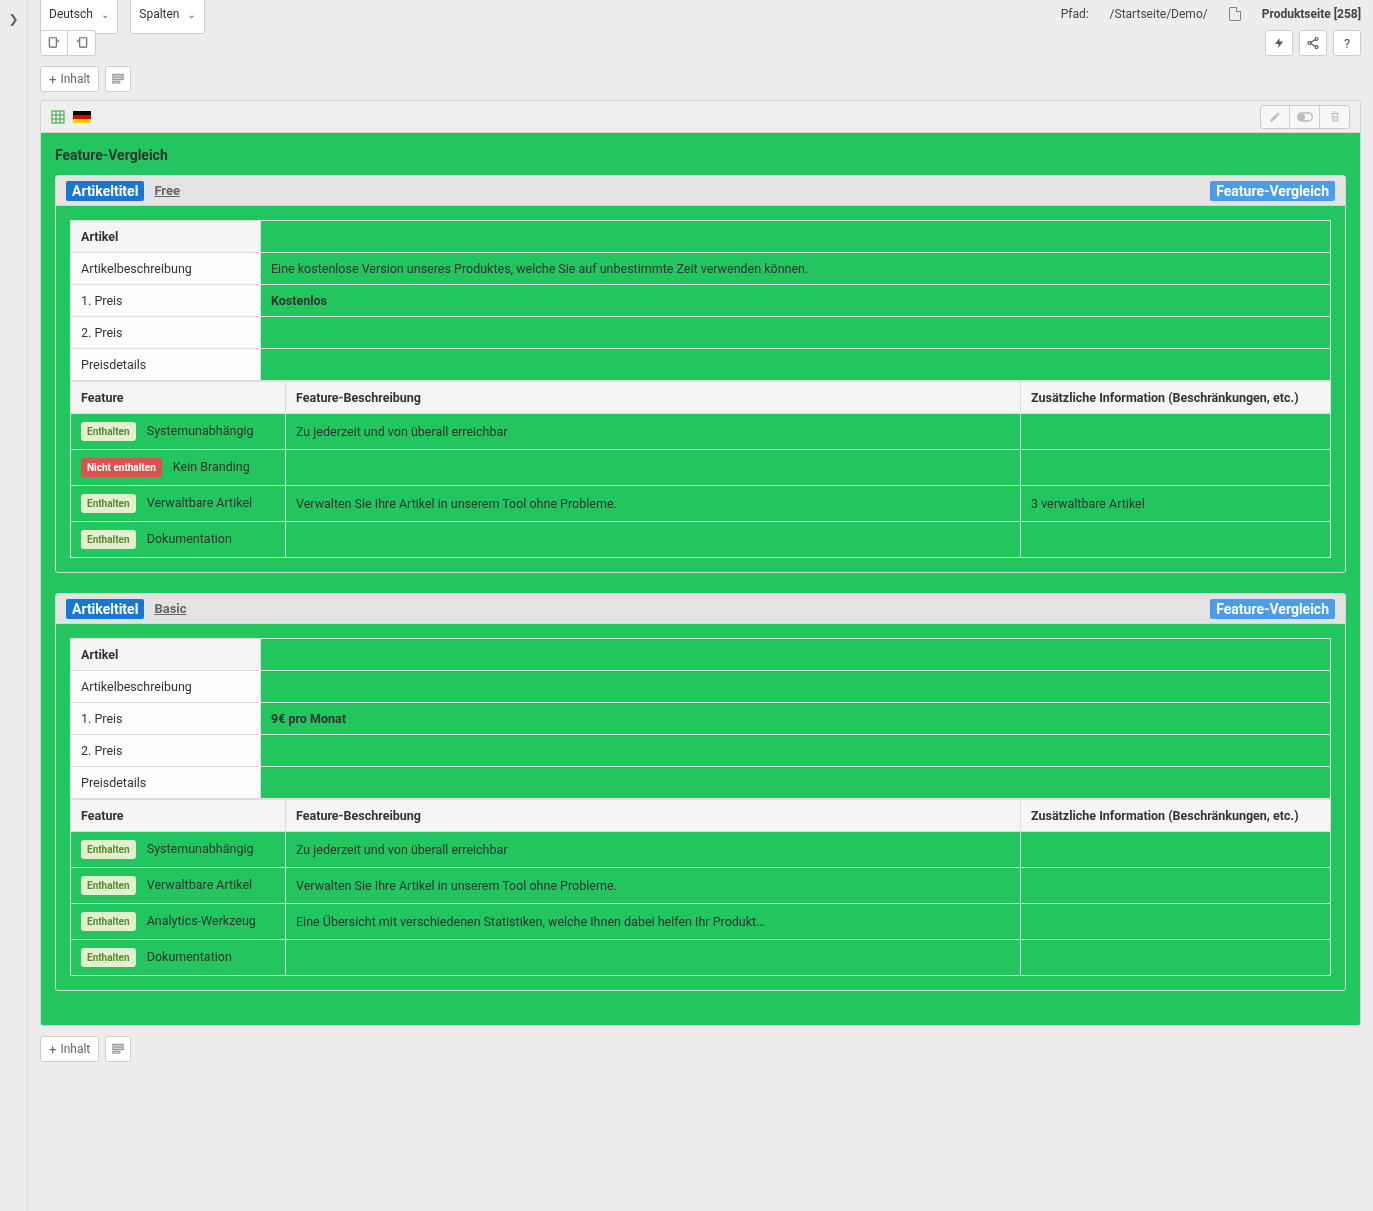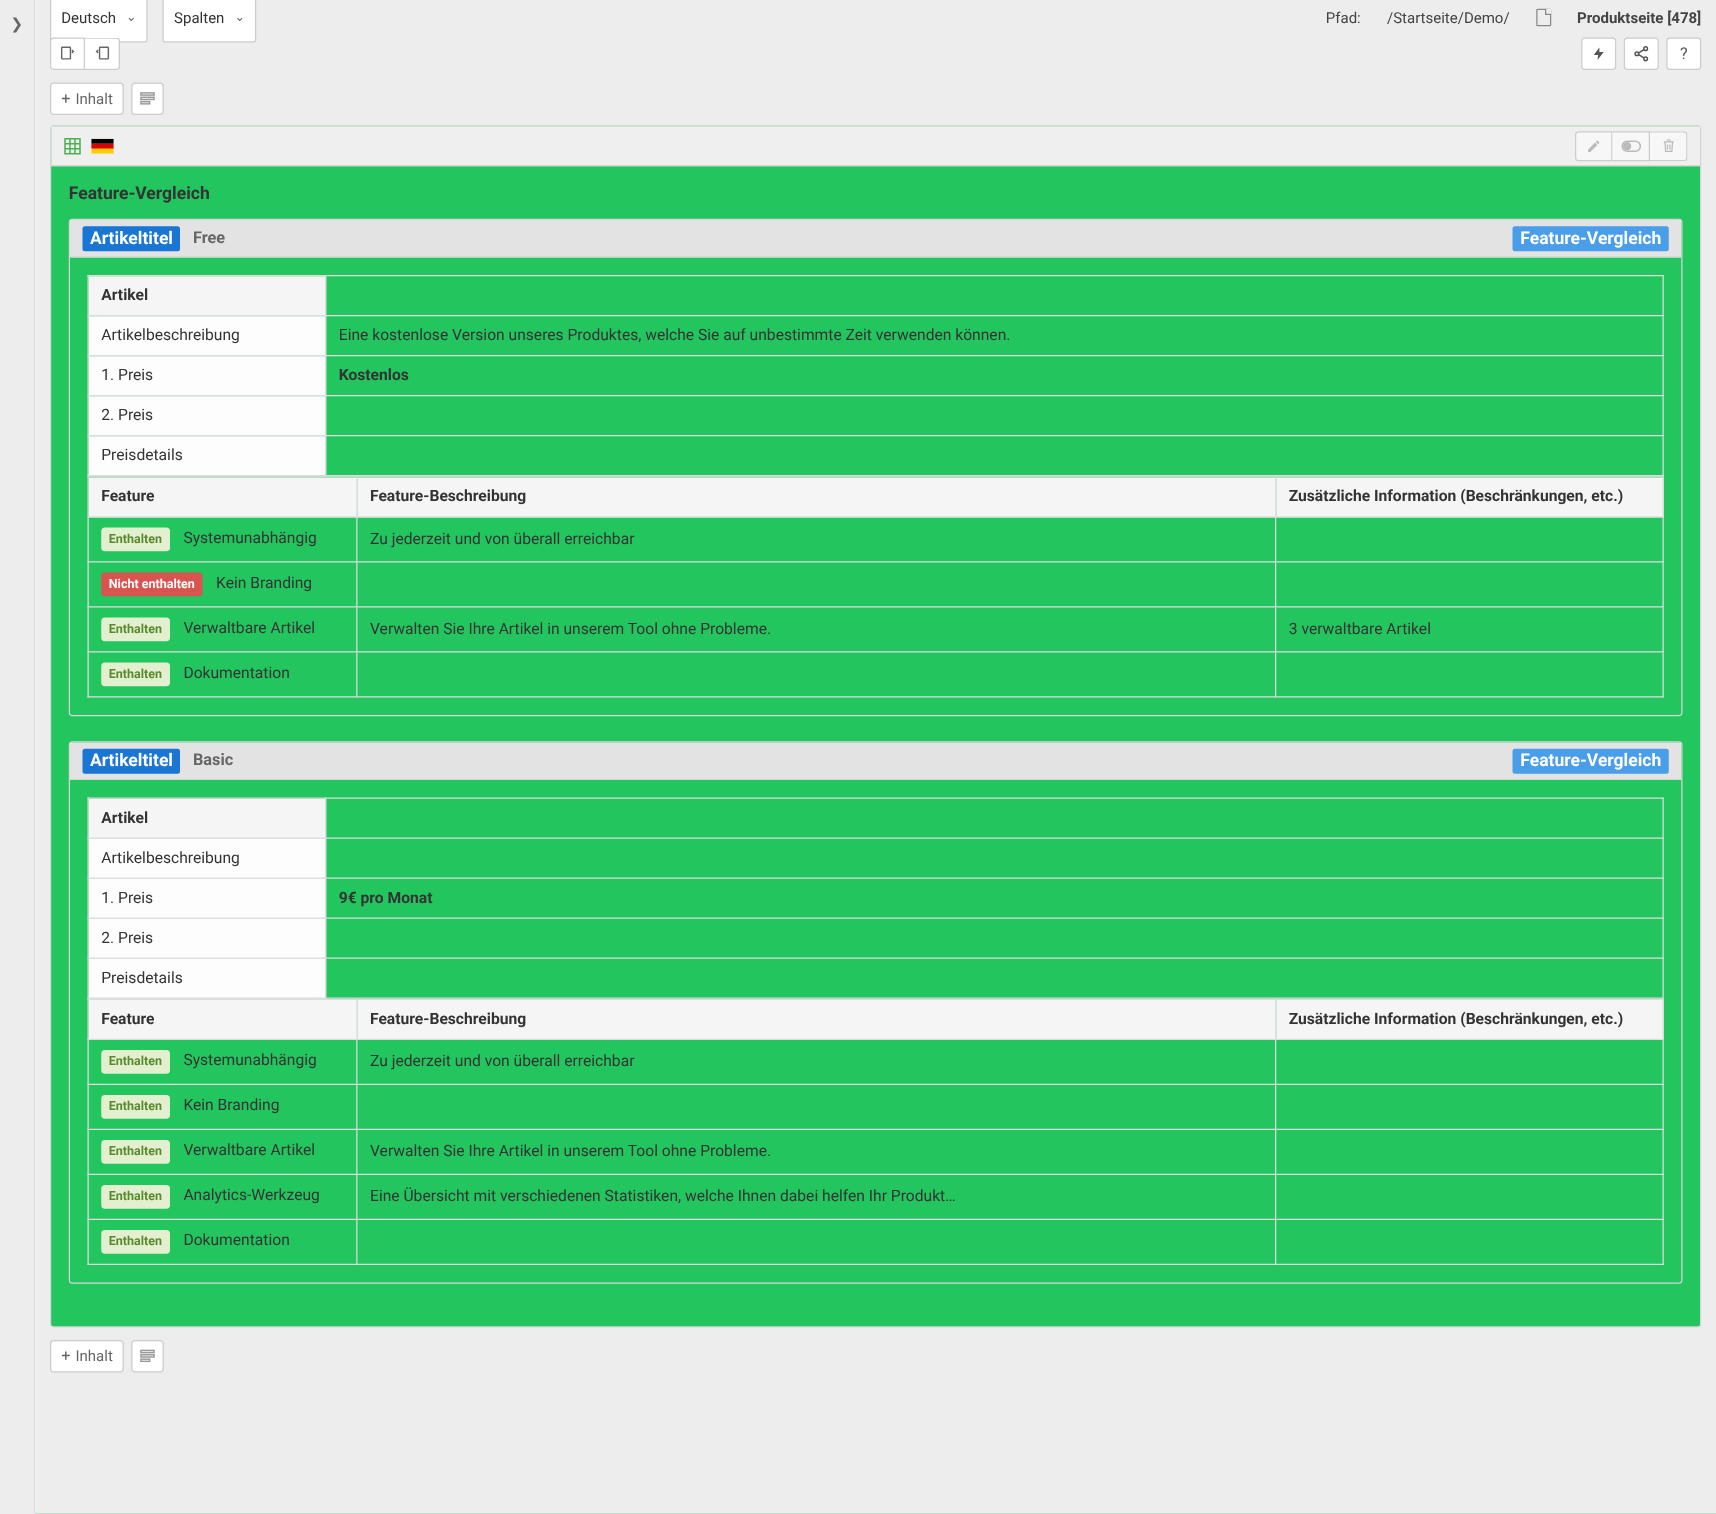--- a/index.html
+++ b/index.html
@@ -48,21 +48,21 @@
 
 .panel-body { padding: 14px; }
 .panel-title { font-weight: 700; font-size: 14px; margin-bottom: 12px; }
 
 .article-block { border: 1px solid #d5d5d5; border-radius: 3px; margin-bottom: 20px; }
 .article-head { background: #e3e3e3; border-bottom: 1px solid #d5d5d5; height: 30px; display: flex; align-items: center; justify-content: space-between; padding: 0 10px; }
 .article-head-left { display: flex; align-items: center; gap: 10px; }
 .badge { font-size: 14px; font-weight: 700; padding: 2px 6px; border-radius: 2px; color: #fff; }
 .badge-blue { background: #1976d2; }
 .badge-lightblue { background: #4a9de8; }
-.article-title-text { font-weight: 700; color: #666; font-size: 13px; }
+.article-title-text { font-weight: 700; color: #666; font-size: 13px; text-decoration: underline; }
 
 .article-body { padding: 14px; }
 
 .info-table { width: 100%; border-collapse: collapse; margin-bottom: 0; }
 .info-table th, .info-table td { border: 1px solid #ddd; padding: 8px 10px; text-align: left; font-size: 12.5px; vertical-align: middle; }
 .info-table .label-col { width: 190px; background: #fdfdfd; }
 .info-table .label-col.header-row { background: #f5f5f5; font-weight: 700; }
 
 .feature-table { width: 100%; border-collapse: collapse; }
 .feature-table th, .feature-table td { border: 1px solid #ddd; padding: 8px 10px; text-align: left; font-size: 12.5px; vertical-align: middle; }
@@ -92,21 +92,21 @@
       </div>
       <div class="combo">
         <span>Spalten</span>
         <span class="chev">⌄</span>
       </div>
     </div>
     <div class="top-right">
       <span>Pfad:</span>
       <span>/Startseite/Demo/</span>
       <span class="doc-icon"></span>
-      <span class="bold">Produktseite [478]</span>
+      <span class="bold">Produktseite [258]</span>
     </div>
   </div>
 
   <div class="second-bar">
     <div class="second-left">
       <div class="icon-btn">
         <svg width="14" height="14" viewBox="0 0 24 24" fill="none" stroke="#666" stroke-width="2">
             <rect x="4" y="3" width="12" height="16" rx="1"></rect>
             <path d="M18 7 L20 9 L18 11"></path>
           </svg>
@@ -300,25 +300,20 @@
                       <th class="col-feature">Feature</th>
                       <th>Feature-Beschreibung</th>
                       <th class="col-extra">Zusätzliche Information (Beschränkungen, etc.)</th>
                     </tr>
                     <tr>
                       <td><span class="tag tag-green">Enthalten</span> Systemunabhängig</td>
                       <td>Zu jederzeit und von überall erreichbar</td>
                       <td></td>
                     </tr>
                     <tr>
-                      <td><span class="tag tag-green">Enthalten</span> Kein Branding</td>
-                      <td></td>
-                      <td></td>
-                    </tr>
-                    <tr>
                       <td><span class="tag tag-green">Enthalten</span> Verwaltbare Artikel</td>
                       <td>Verwalten Sie Ihre Artikel in unserem Tool ohne Probleme.</td>
                       <td></td>
                     </tr>
                     <tr>
                       <td><span class="tag tag-green">Enthalten</span> Analytics-Werkzeug</td>
                       <td>Eine Übersicht mit verschiedenen Statistiken, welche Ihnen dabei helfen Ihr Produkt…</td>
                       <td></td>
                     </tr>
                     <tr>

